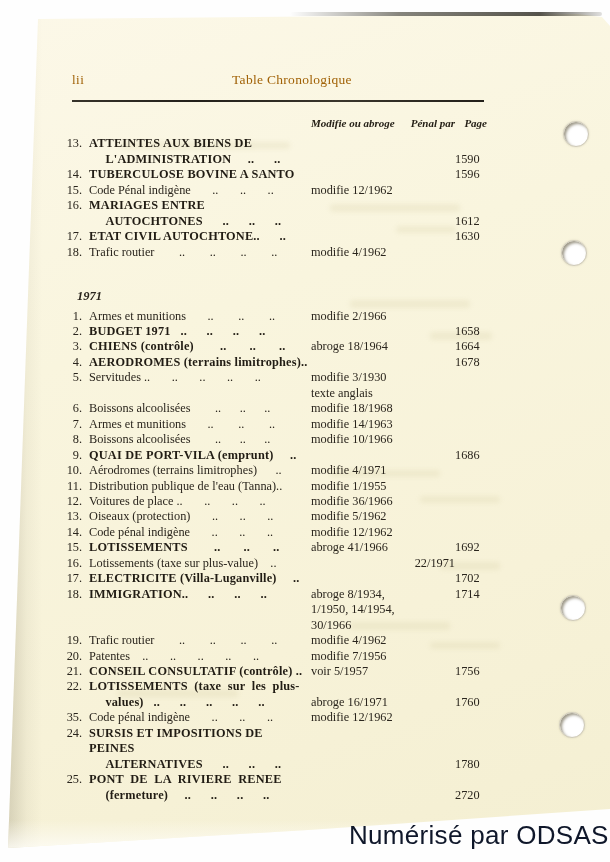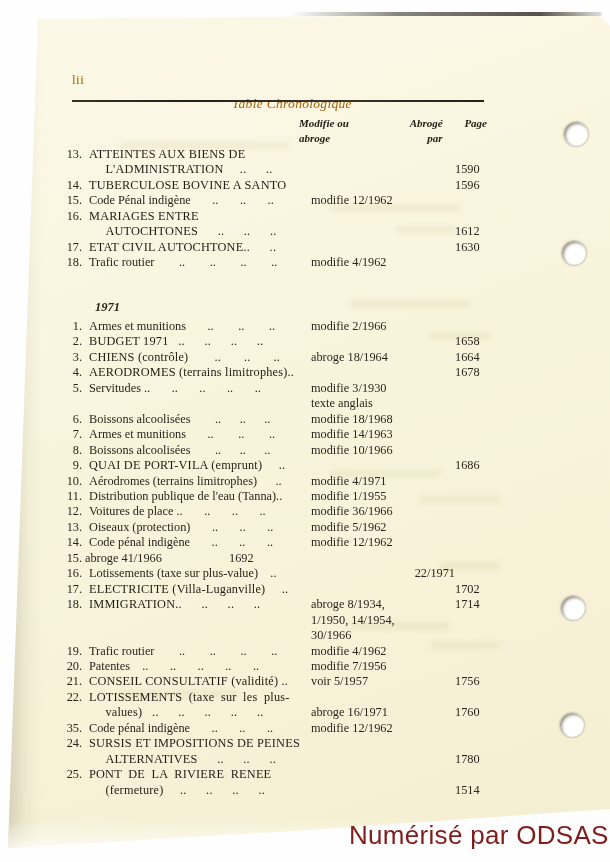--- a/index.html
+++ b/index.html
@@ -29,49 +29,49 @@
   }
   
   .hole{
     position:absolute;width:24px;height:24px;border-radius:50%;
     background:#ffffff;border:1px solid #cfcab8;
     box-shadow:inset 2px 2px 3px rgba(125,119,98,0.75), 0 0 2px rgba(160,154,135,0.35);
   }
   
   .pageheader{position:absolute;left:72px;top:72px;width:412px;height:34px;color:#a16207;}
   .folio{position:absolute;left:0;top:0;font-size:13px;letter-spacing:0.5px;}
-  .running-title{position:absolute;left:160px;top:0;font-size:13.5px;font-style:italic;letter-spacing:0.3px;margin-top:24px;}
+  .running-title{position:absolute;left:160px;top:0;font-size:13.5px;letter-spacing:0.3px;}
   .rule{position:absolute;left:0;top:28px;width:412px;height:2px;
     background:linear-gradient(to right,#37332a,#23201a 30%,#3a362c 65%,#23201a);}
   
   .content{
     position:absolute;left:64px;top:116px;width:423px;
     font-size:12.3px;line-height:15.45px;color:#2a251d;
   }
-  .colheads{display:flex;font-size:11px;font-style:italic;font-weight:700;color:#252017;gap:16px;}
+  .colheads{display:flex;margin-bottom:5px;font-size:11px;font-style:italic;font-weight:700;color:#252017;}
   .ch-spacer{width:247px;}
   .ch-mod{width:92px;}
   .ch-abr{width:52px;text-align:right;}
   .ch-page{width:32px;text-align:right;font-style:italic;}
-  .year{font-weight:700;font-style:italic;margin:29px 0 4px 31px;font-size:12.5px;}
+  .year{font-weight:700;font-style:italic;margin:29px 0 4px 13px;font-size:12.5px;}
   .row{display:flex;align-items:flex-start;}
   .c-num{width:21px;text-align:right;padding-right:0;box-sizing:border-box;flex:none;}
   .c-num span{display:inline-block;transform:translateX(-3px);}
   .c-title{width:226px;flex:none;white-space:pre-wrap;padding-left:4px;box-sizing:border-box;}
   .c-mod{width:92px;flex:none;white-space:pre-wrap;}
   .c-abr{width:52px;flex:none;text-align:right;}
   .c-page{width:32px;flex:none;text-align:left;}
-  .row.caps .c-title{font-weight:400;letter-spacing:0.2px;color:#211c14;}
+  .row.caps .c-title{font-weight:700;letter-spacing:0.2px;color:#211c14;}
   .row.v-bottom .c-mod,.row.v-bottom .c-abr,.row.v-bottom .c-page{align-self:flex-end;}
   
   .ghost{position:absolute;background:#cfc79a;opacity:0.22;filter:blur(2.5px);border-radius:3px;}
   
   .watermark{
     position:absolute;left:349px;top:820px;
-    font-family:"Liberation Sans", sans-serif;font-size:26px;color:#7f1d1d;letter-spacing:0.3px;
+    font-family:"Liberation Sans", sans-serif;font-size:26px;color:#0f172a;letter-spacing:0.3px;
   }
 </style>
 </head>
 <body>
 
 <div class="paper">
 
   <div class="ghost" style="left:112px;top:128px;width:170px;height:7px;"></div>
   <div class="ghost" style="left:322px;top:190px;width:130px;height:8px;"></div>
   <div class="ghost" style="left:388px;top:212px;width:60px;height:7px;"></div>
@@ -95,21 +95,21 @@
 <div class="pageheader">
   <span class="folio">lii</span>
   <span class="running-title">Table Chronologique</span>
   <div class="rule"></div>
 </div>
 
 <div class="content">
   <div class="colheads">
     <span class="ch-spacer"></span>
     <span class="ch-mod">Modifie ou abroge</span>
-    <span class="ch-abr">Abrogé par</span>
+    <span class="ch-abr">Pénal par</span>
     <span class="ch-page">Page</span>
   </div>
   <div id="entries">
       <div class="row caps v-bottom">
     <span class="c-num"><span>13.</span></span>
     <span class="c-title">ATTEINTES AUX BIENS DE
      L'ADMINISTRATION     ..      ..</span>
     <span class="c-mod"></span>
     <span class="c-abr"></span>
     <span class="c-page">1590</span>
@@ -245,20 +245,21 @@
   </div>
       <div class="row">
     <span class="c-num"><span>14.</span></span>
     <span class="c-title">Code pénal indigène       ..       ..       ..</span>
     <span class="c-mod">modifie 12/1962</span>
     <span class="c-abr"></span>
     <span class="c-page"></span>
   </div>
       <div class="row caps">
     <span class="c-num"><span>15.</span></span>
+    <span class="c-title">LOTISSEMENTS        ..       ..       ..</span>
     <span class="c-mod">abroge 41/1966</span>
     <span class="c-abr"></span>
     <span class="c-page">1692</span>
   </div>
       <div class="row">
     <span class="c-num"><span>16.</span></span>
     <span class="c-title">Lotissements (taxe sur plus-value)    ..</span>
     <span class="c-mod"></span>
     <span class="c-abr">22/1971</span>
     <span class="c-page"></span>
@@ -288,21 +289,21 @@
   </div>
       <div class="row">
     <span class="c-num"><span>20.</span></span>
     <span class="c-title">Patentes    ..       ..       ..       ..       ..</span>
     <span class="c-mod">modifie 7/1956</span>
     <span class="c-abr"></span>
     <span class="c-page"></span>
   </div>
       <div class="row caps">
     <span class="c-num"><span>21.</span></span>
-    <span class="c-title">CONSEIL CONSULTATIF (validité) ..</span>
+    <span class="c-title">CONSEIL CONSULTATIF (contrôle) ..</span>
     <span class="c-mod">voir 5/1957</span>
     <span class="c-abr"></span>
     <span class="c-page">1756</span>
   </div>
       <div class="row caps v-bottom">
     <span class="c-num"><span>22.</span></span>
     <span class="c-title">LOTISSEMENTS  (taxe  sur  les  plus-
      values)   ..      ..      ..      ..      ..</span>
     <span class="c-mod">abroge 16/1971</span>
     <span class="c-abr"></span>
@@ -322,18 +323,18 @@
     <span class="c-mod"></span>
     <span class="c-abr"></span>
     <span class="c-page">1780</span>
   </div>
       <div class="row caps v-bottom">
     <span class="c-num"><span>25.</span></span>
     <span class="c-title">PONT  DE  LA  RIVIERE  RENEE
      (fermeture)     ..      ..      ..      ..</span>
     <span class="c-mod"></span>
     <span class="c-abr"></span>
-    <span class="c-page">1514</span>
+    <span class="c-page">2720</span>
   </div>
     </div>
 </div>
 
 <div class="watermark">Numérisé par ODSAS</div>
 
 </body></html>

